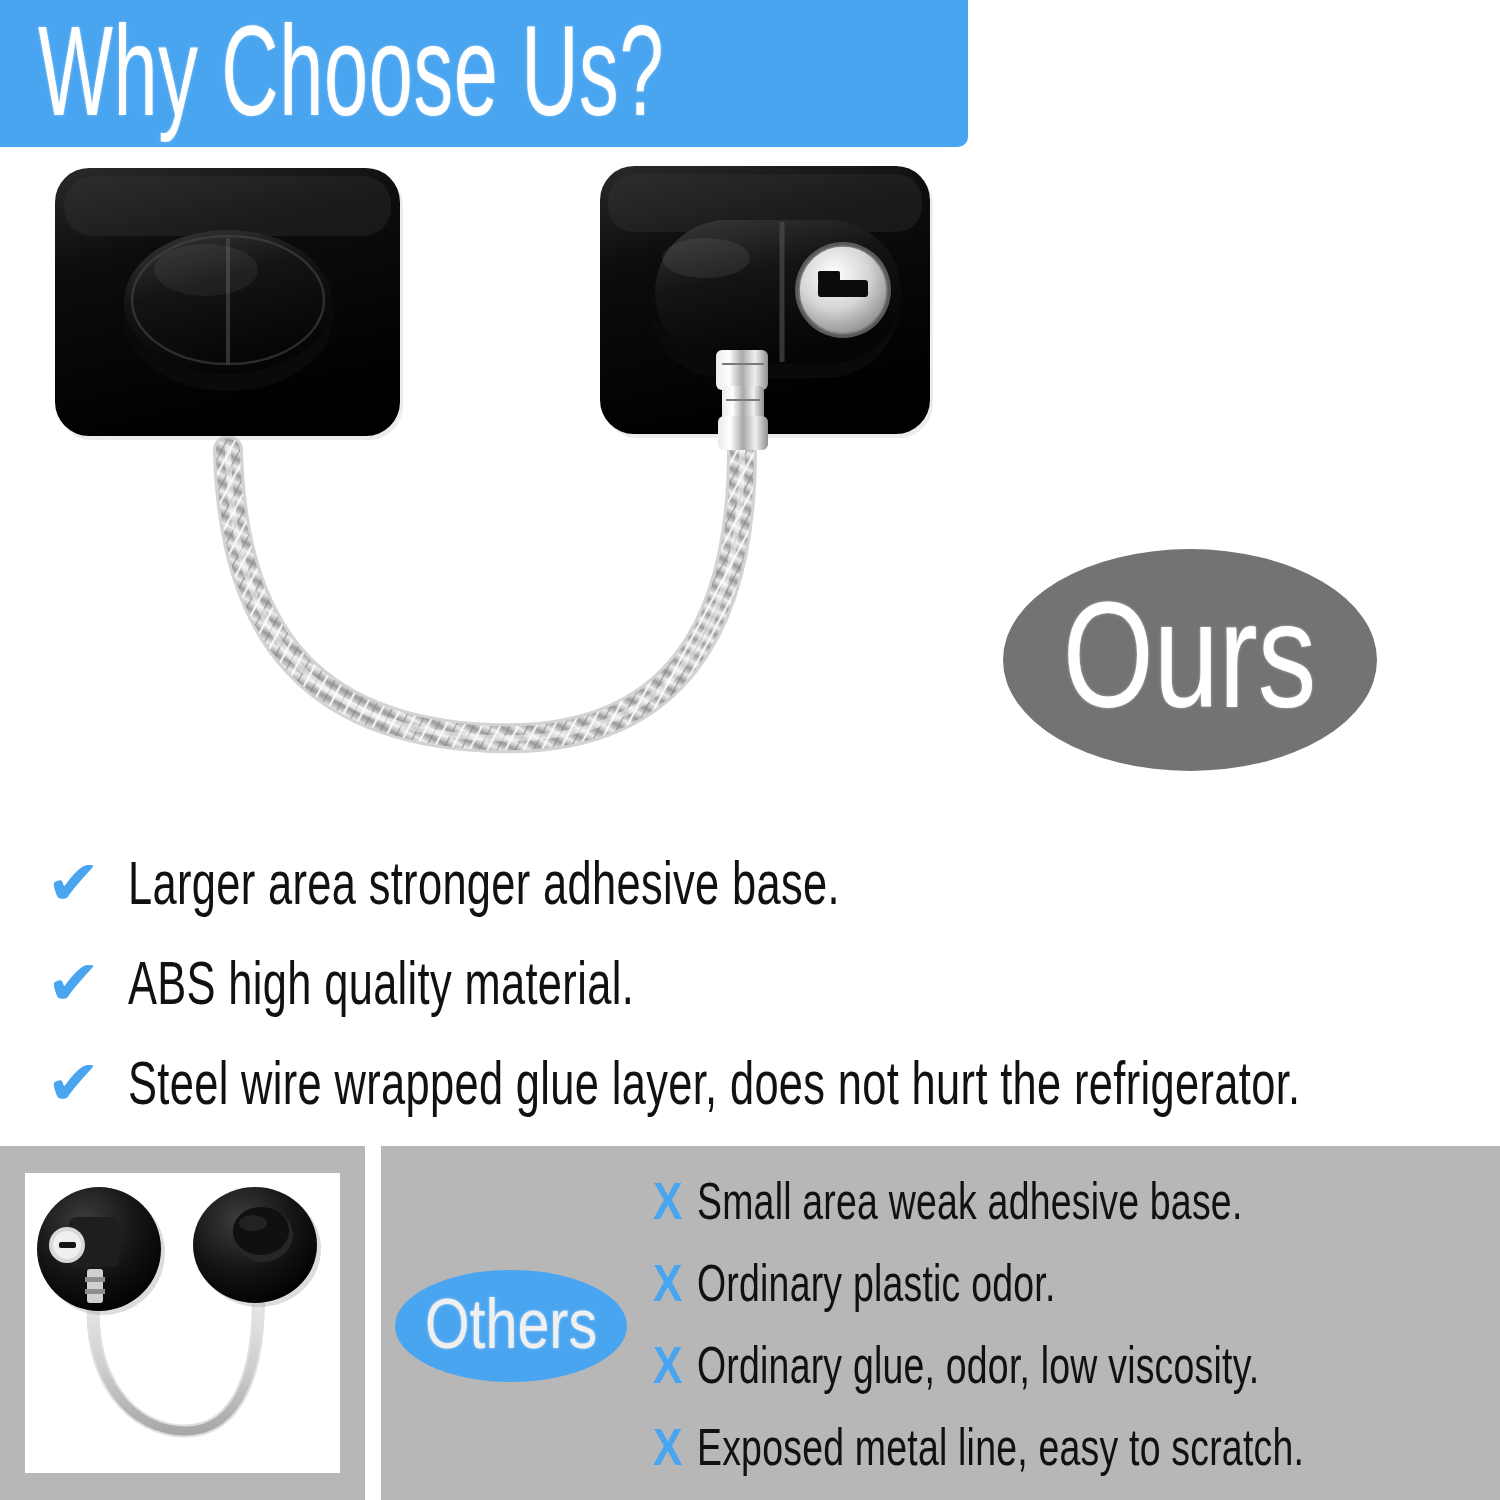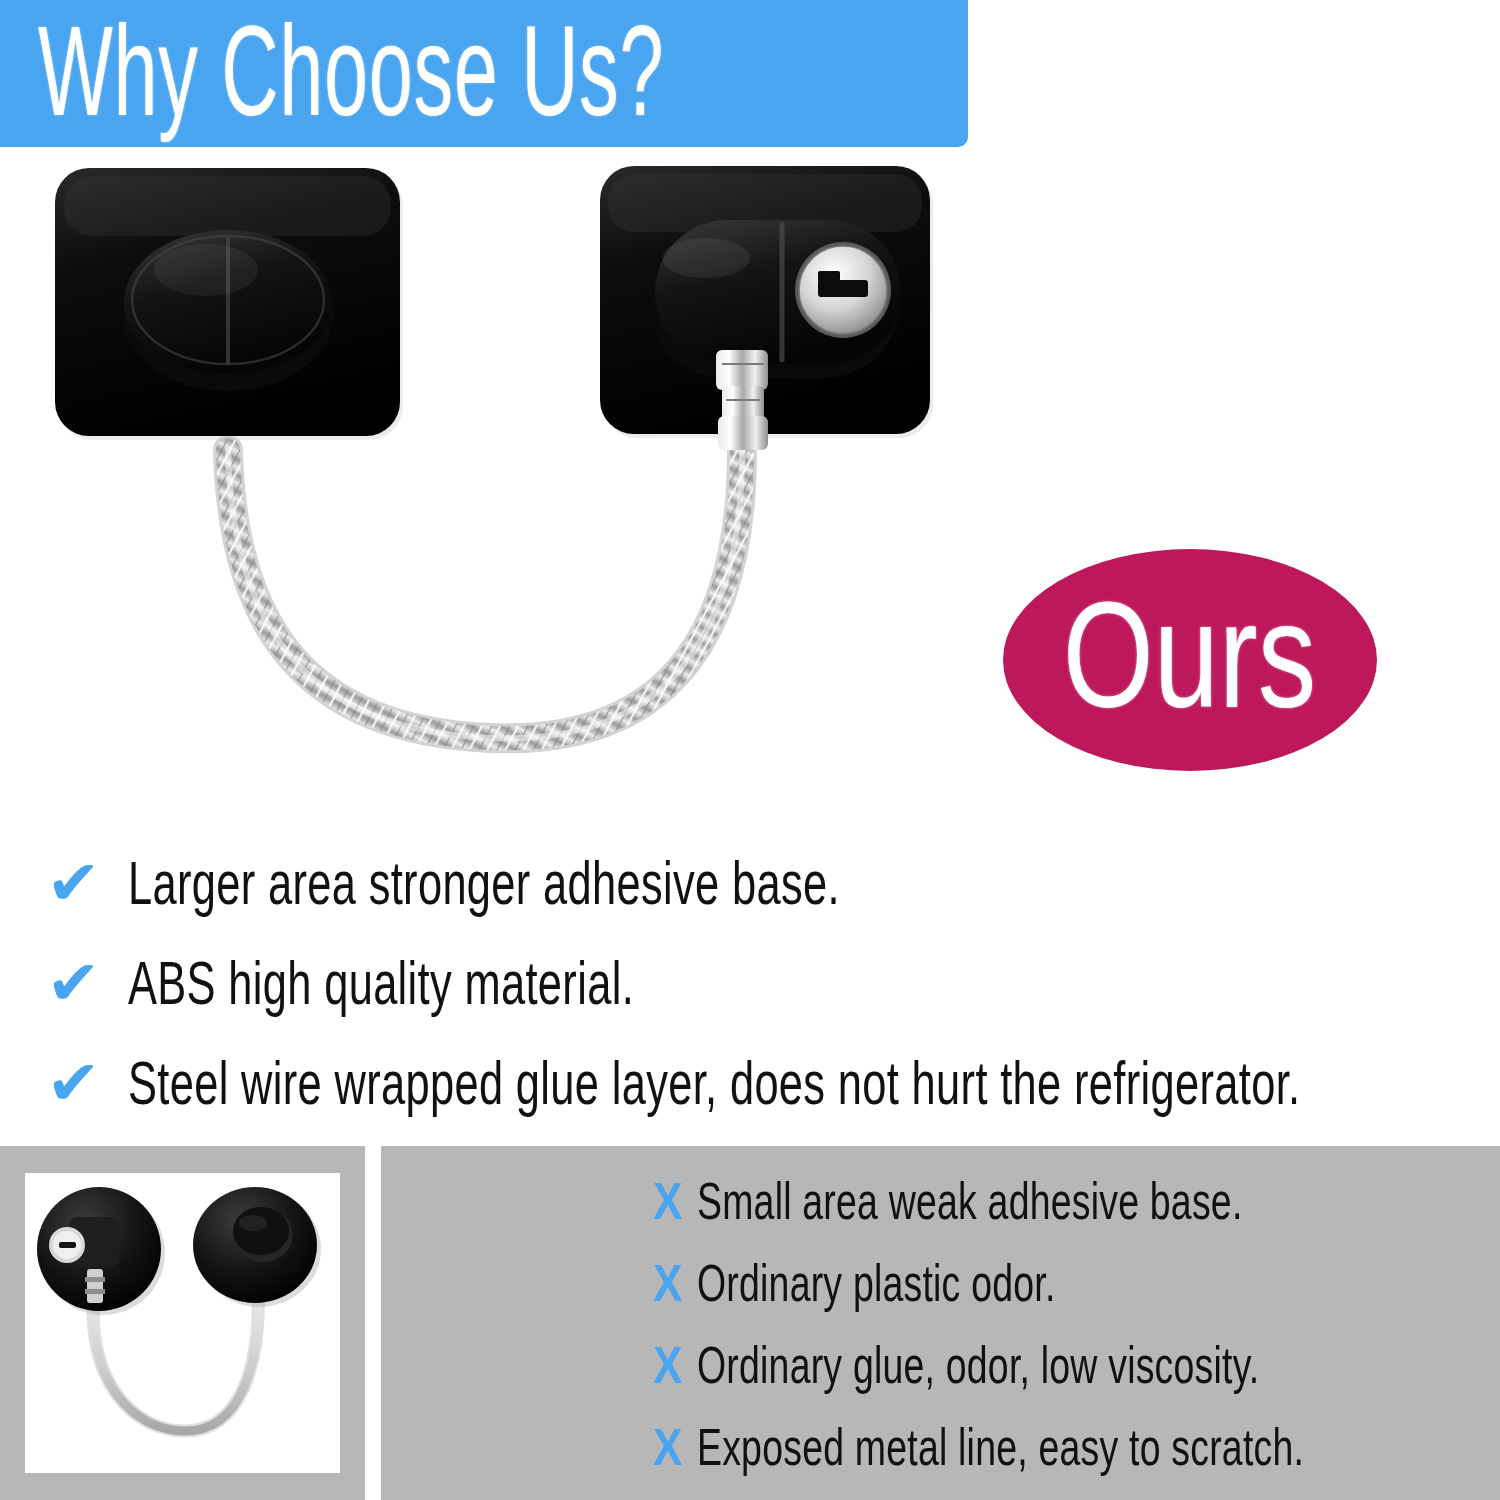--- a/index.html
+++ b/index.html
@@ -32,21 +32,21 @@
     text-shadow:0 0 3px rgba(255,255,255,.45);
   }
 
   
   .hero{position:absolute;left:0;top:150px;width:1000px;height:640px;}
   .hero svg{display:block;width:100%;height:100%;}
 
   
   .ours-badge{
     position:absolute;left:1003px;top:549px;width:374px;height:222px;
-    background:#be185d;border-radius:50%;
+    background:#737373;border-radius:50%;
     display:flex;align-items:center;justify-content:center;
   }
   .ours-badge span{
     color:#ffffff;font-size:150px;line-height:1;
     transform:scaleX(0.78);transform-origin:center;
     white-space:nowrap;margin-top:-10px;
     text-shadow:0 0 3px rgba(255,255,255,.5);
   }
 
   
@@ -259,20 +259,23 @@
           <ellipse cx="230" cy="72" rx="62" ry="58" fill="url(#discG)"></ellipse>
           <ellipse cx="238" cy="62" rx="30" ry="27" fill="#262626"></ellipse>
           <ellipse cx="236" cy="58" rx="28" ry="24" fill="#101010"></ellipse>
           <ellipse cx="228" cy="50" rx="14" ry="8" fill="#ffffff" opacity="0.08"></ellipse>
         </g>
       </svg>
     </div>
   </div>
 
   <div class="cons-panel">
+    <div class="others-badge">
+      <span>Others</span>
+    </div>
     <div class="cons-list">
       <div class="con-row">
         <div class="con-x">X</div>
         <div class="con-text">Small area weak adhesive base.</div>
       </div>
       <div class="con-row">
         <div class="con-x">X</div>
         <div class="con-text">Ordinary plastic odor.</div>
       </div>
       <div class="con-row">

